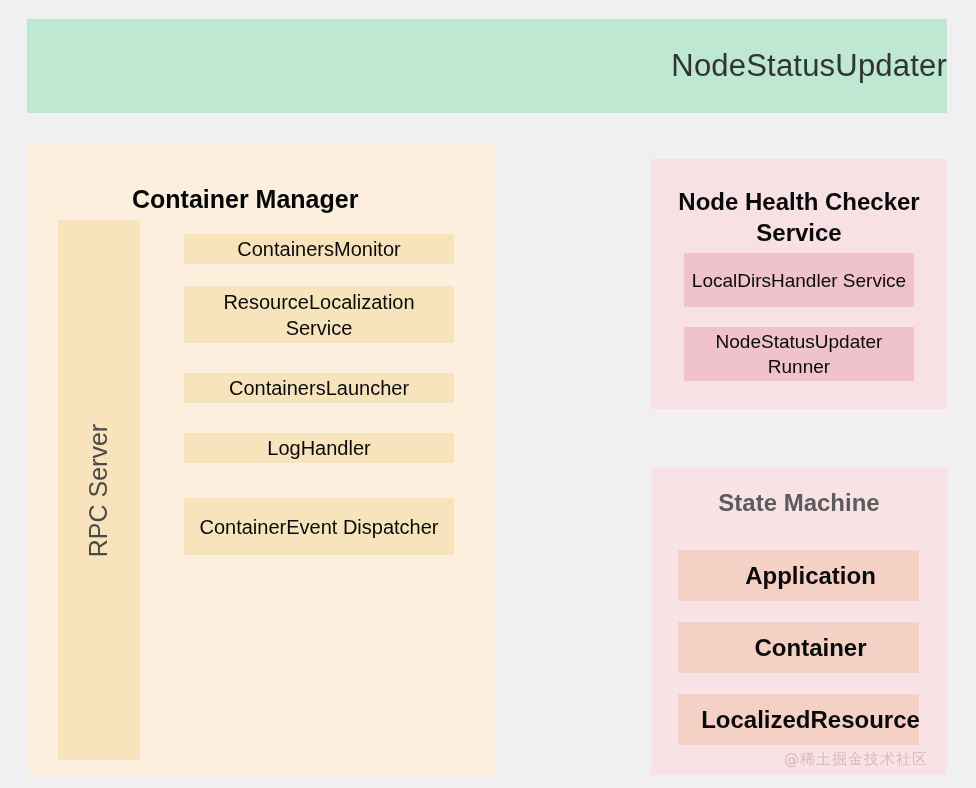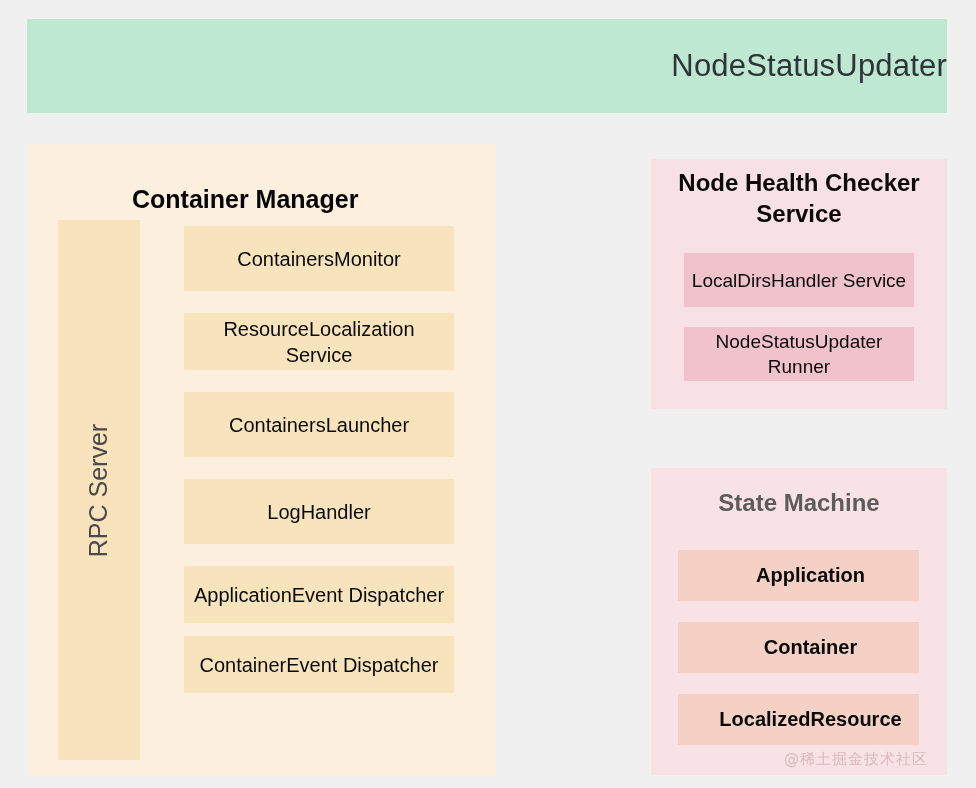--- a/index.html
+++ b/index.html
@@ -91,38 +91,38 @@
     font-size: 20px;
     line-height: 26px;
     text-align: center;
     display: flex;
     align-items: center;
     justify-content: center;
     width: 270px;
     box-sizing: border-box;
     padding: 4px 6px;
   }
-  .cm-item.h1 { height: 65px; }
+  .cm-item.h1 { height: 30px; margin-top: 8px; }
   .cm-item.h2 { height: 57px; }
 
   .gap-13 { height: 13px; }
   .gap-22 { height: 22px; }
   .gap-20 { height: 20px; }
 
   
   .nh-panel {
     position: absolute;
     left: 651px;
     top: 159px;
     width: 296px;
     height: 250px;
     background: #f7e1e5;
   }
   .nh-title {
-    margin-top: 8px;
+    margin-top: 27px;
     text-align: center;
     font-size: 24px;
     font-weight: bold;
     color: #0a0a0a;
     line-height: 31px;
   }
   .nh-items {
     position: absolute;
     left: 33px;
     top: 94px;
@@ -163,21 +163,21 @@
   .sm-items {
     position: absolute;
     left: 27px;
     top: 82px;
     width: 241px;
   }
   .sm-item {
     background: #f4d0c5;
     width: 241px;
     height: 51px;
-    font-size: 20px;
+    font-size: 24px;
     color: #0a0a0a;
     font-weight: bold;
     text-align: center;
     display: flex;
     align-items: center;
     justify-content: center;
     box-sizing: border-box;
     padding-left: 24px;
   }
   .sm-gap { height: 21px; }
@@ -212,21 +212,20 @@
 
     <div class="cm-items">
       <div class="cm-item h1">ContainersMonitor</div>
       <div class="gap-22"></div>
       <div class="cm-item h2">ResourceLocalization Service</div>
       <div class="gap-22"></div>
       <div class="cm-item h1">ContainersLauncher</div>
       <div class="gap-22"></div>
       <div class="cm-item h1">LogHandler</div>
       <div class="gap-22"></div>
-      <div class="cm-item h2">ApplicationEvent Dispatcher</div>
       <div class="gap-13"></div>
       <div class="cm-item h2">ContainerEvent Dispatcher</div>
     </div>
   </div>
 
   <div class="nh-panel">
     <div class="nh-title">Node Health Checker Service</div>
     <div class="nh-items">
       <div class="nh-item">LocalDirsHandler Service</div>
       <div class="gap-20"></div>

